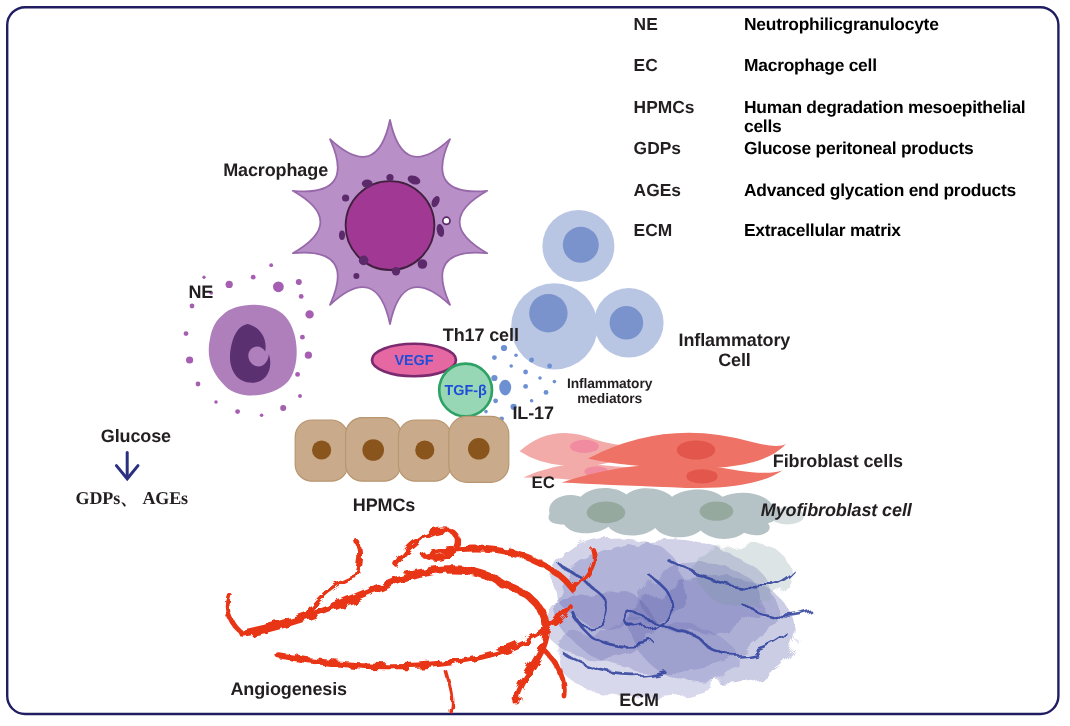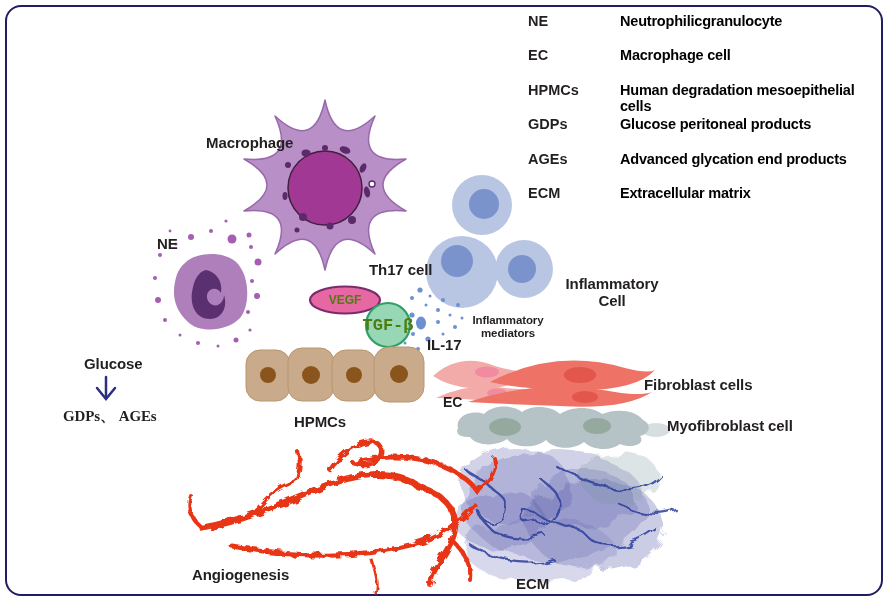--- a/index.html
+++ b/index.html
@@ -12,21 +12,21 @@
     border:2.5px solid #201d61;border-radius:16px;box-sizing:border-box;
   }
   svg.art{position:absolute;left:0;top:0;}
   .lbl{
     position:absolute;font-weight:700;font-size:15px;color:#231f20;
     white-space:nowrap;letter-spacing:-0.1px;line-height:1.15;
   }
   .lbl.small{font-size:11.5px;text-align:center;white-space:normal;}
   .lbl.center2{text-align:center;white-space:normal;}
   .badge-text{
-    position:absolute;font-weight:700;color:#4d7c0f;white-space:nowrap;
+    position:absolute;font-weight:700;color:#1d4ed8;white-space:nowrap;
     transform:translate(-50%,-50%);
   }
   .legend{
     position:absolute;left:528px;top:13px;width:350px;
   }
   .legend-row{display:flex;align-items:flex-start;height:34.4px;}
   .legend-abbr{width:92px;font-weight:700;font-size:14.5px;color:#231f20;flex:none;}
   .legend-def{font-weight:700;font-size:14.5px;color:#000000;letter-spacing:-0.2px;}
 </style>
 </head>
@@ -203,46 +203,46 @@
                C 532 404, 552 406, 560 414 C 572 406, 592 406, 602 414 C 616 408, 636 410, 643 420
                C 652 424, 650 434, 640 436 C 646 444, 632 449, 620 444 C 610 452, 592 450, 584 442
                C 574 450, 554 450, 546 440 C 536 449, 514 448, 507 439 C 496 447, 476 446, 470 437
                C 460 437, 455 434, 458 428 Z" fill="#b5c2c6"></path>
       <ellipse cx="505" cy="427" rx="16" ry="9" fill="#95a99f"></ellipse>
       <ellipse cx="597" cy="426" rx="14" ry="8" fill="#95a99f"></ellipse>
       <ellipse cx="656" cy="430" rx="14" ry="7" fill="#b5c2c6" opacity="0.55"></ellipse>
     </g>
   </svg>
 
-  <div class="lbl" style="left:186px;top:134px;margin-left:20px;">Macrophage</div>
+  <div class="lbl" style="left:186px;top:134px;">Macrophage</div>
   <div class="lbl" style="left:157px;top:235px;">NE</div>
-  <div class="lbl" style="left:369px;top:261px;text-align:right;">Th17 cell</div>
+  <div class="lbl" style="left:369px;top:271px;text-align:right;">Th17 cell</div>
   <div class="lbl" style="left:427px;top:336px;">IL-17</div>
 
   <div class="lbl small" style="left:462px;top:314px;width:92px;">
     <span>Inflammatory</span><br>
     <span>mediators</span>
   </div>
 
   <div class="lbl center2" style="left:564px;top:275px;width:96px;">
     <span>Inflammatory</span><br>
     <span>Cell</span>
   </div>
 
   <div class="lbl" style="left:294px;top:413px;">HPMCs</div>
   <div class="lbl" style="left:84px;top:355px;">Glucose</div>
   <div class="lbl" style="left:63px;top:408px;font-family:Liberation Serif, serif;">GDPs、 AGEs</div>
   <div class="lbl" style="left:443px;top:394px;font-size:14px;">EC</div>
   <div class="lbl" style="left:644px;top:376px;">Fibroblast cells</div>
-  <div class="lbl" style="left:667px;top:417px;">Myofibroblast cell</div>
+  <div class="lbl" style="left:634px;top:417px;font-style:italic;">Myofibroblast cell</div>
   <div class="lbl" style="left:171px;top:566px;margin-left:21px;">Angiogenesis</div>
   <div class="lbl" style="left:516px;top:575px;">ECM</div>
 
   <div class="badge-text" style="left:345px;top:300px;font-size:12px;">VEGF</div>
-  <div class="badge-text" style="left:388px;top:325px;font-size:17px;font-family:Liberation Mono, monospace;">TGF-β</div>
+  <div class="badge-text" style="left:388px;top:325px;font-size:12px;">TGF-β</div>
 
   <div class="legend">
     <div class="legend-row">
       <span class="legend-abbr">NE</span>
       <span class="legend-def">Neutrophilicgranulocyte</span>
     </div>
     <div class="legend-row">
       <span class="legend-abbr">EC</span>
       <span class="legend-def">Macrophage cell</span>
     </div>

